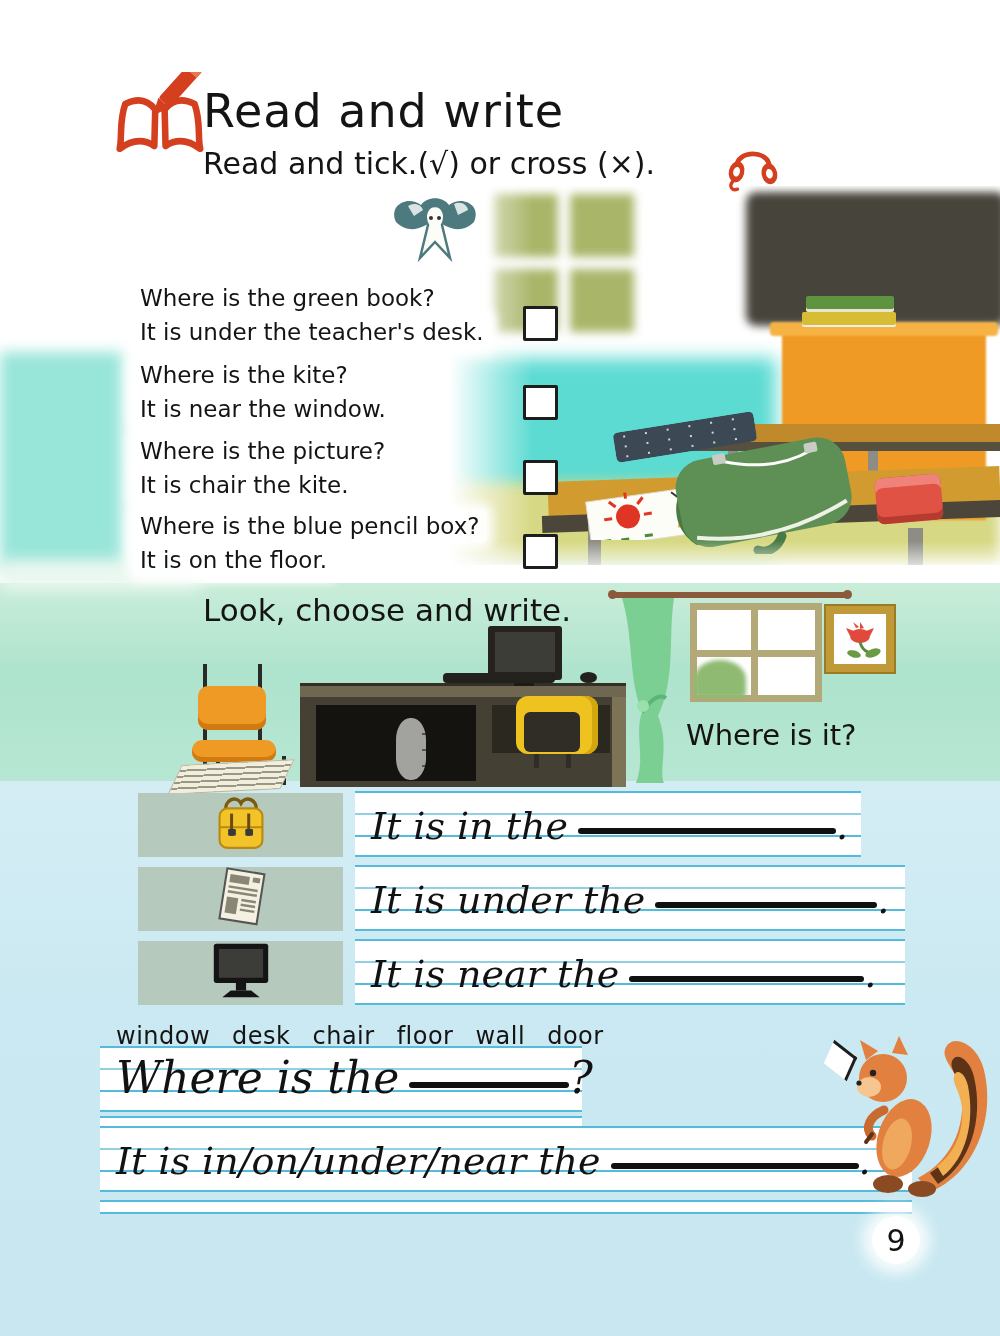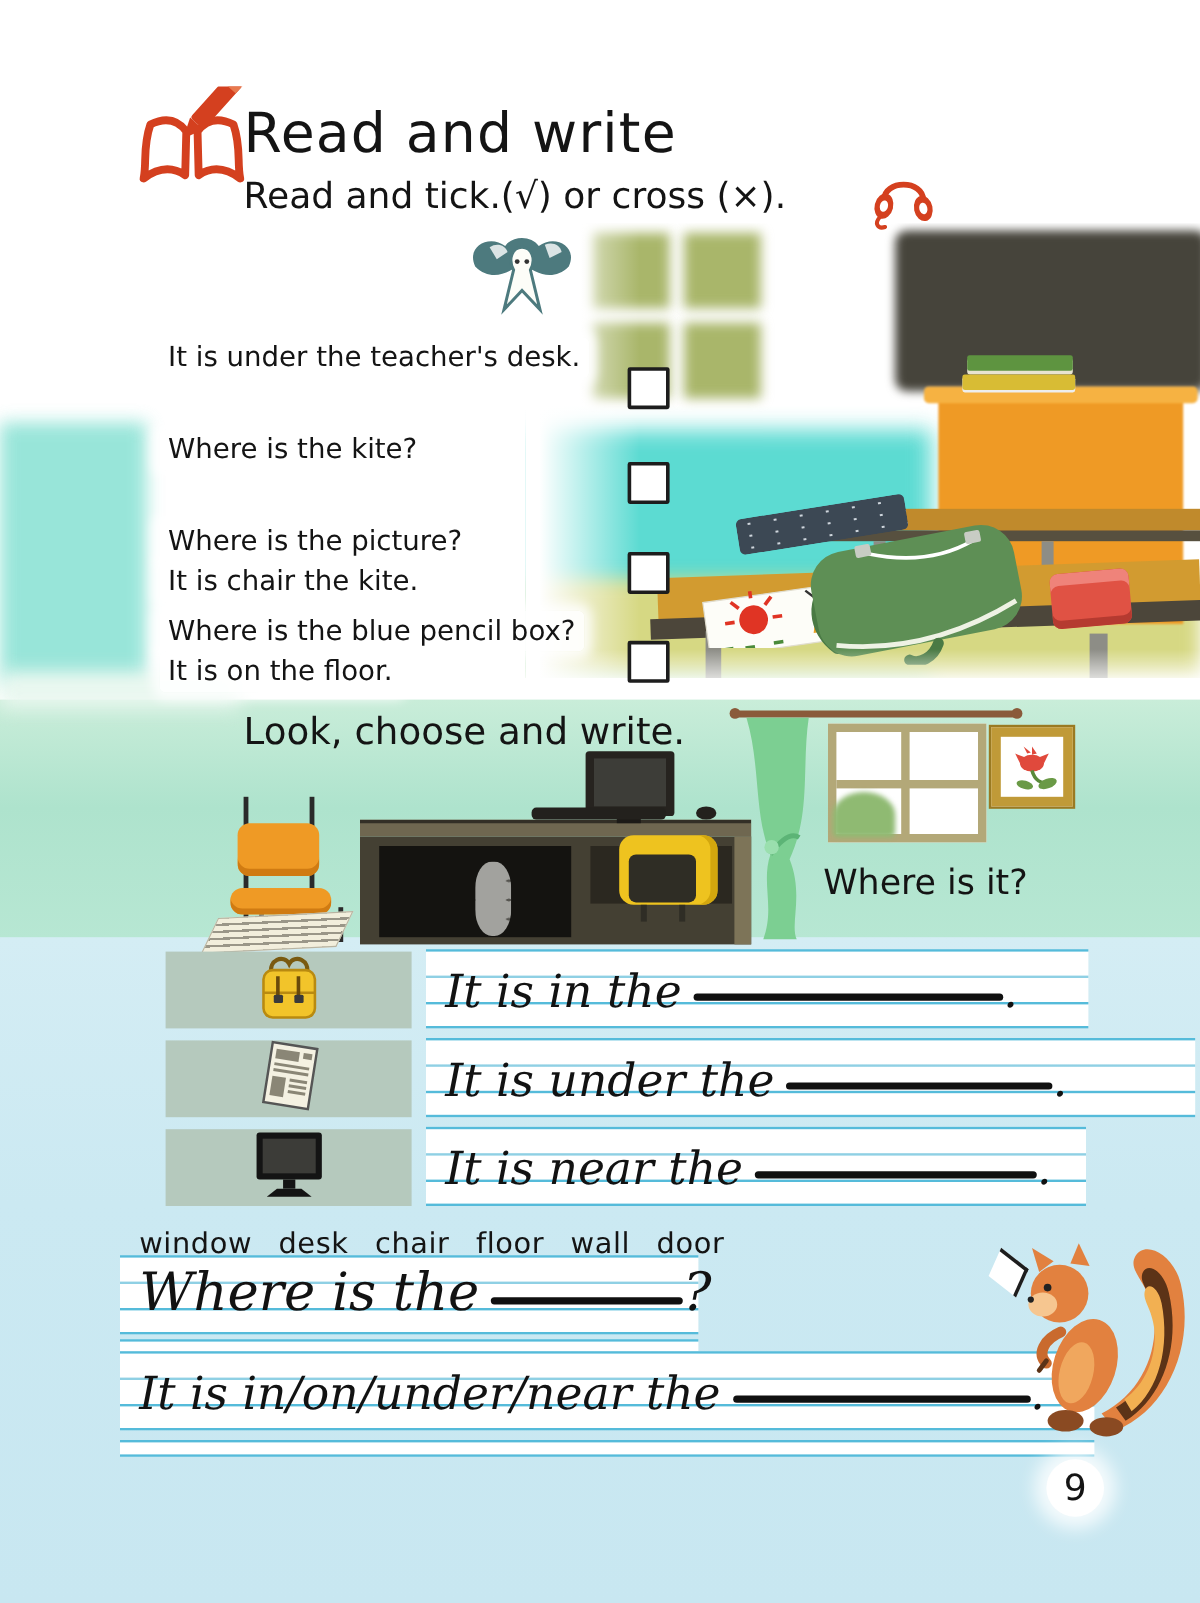--- a/index.html
+++ b/index.html
@@ -220,26 +220,28 @@
       <path d="M8,30 C0,13 20,3 33,13 C39,4 55,4 61,13 C74,3 94,13 86,30 C73,43 58,36 47,27 C36,36 21,43 8,30 Z" fill="#4d7a7e"></path>
       <path d="M20,14 C26,10 33,12 35,18 L26,24 Z" fill="#fff" opacity=".8"></path>
       <path d="M66,12 C72,9 79,12 80,18 L70,23 Z" fill="#fff" opacity=".8"></path>
       <path d="M47,14 C55,14 59,24 54,33 L62,66 L47,50 L32,66 L40,33 C35,24 39,14 47,14 Z" fill="#fdfdf8" stroke="#4d7a7e" stroke-width="2.5"></path>
       <circle cx="43" cy="26" r="2" fill="#333"></circle>
         <circle cx="51" cy="26" r="2" fill="#333"></circle>
     </svg>
   </div>
 
   <div class="abs qblock" style="top:281px;">
+    <div class="ql">Where is the green book?</div>
     <div class="ql">It is under the teacher's desk.</div>
   </div>
   <div class="abs cbx" style="left:523px;top:306px;"></div>
 
   <div class="abs qblock" style="top:358px;">
     <div class="ql">Where is the kite?</div>
+    <div class="ql">It is near the window.</div>
   </div>
   <div class="abs cbx" style="left:523px;top:385px;"></div>
 
   <div class="abs qblock" style="top:434px;">
     <div class="ql">Where is the picture?</div>
     <div class="ql">It is chair the kite.</div>
   </div>
   <div class="abs cbx" style="left:523px;top:460px;"></div>
 
   <div class="abs qblock" style="top:509px;">
@@ -312,21 +314,21 @@
             <path d="M24,24 L24,50"></path>
             <path d="M44,24 L44,50"></path>
           </g>
         <g fill="#3a3a3a">
             <rect x="20" y="42" width="9" height="8" rx="1.5"></rect>
             <rect x="40" y="42" width="9" height="8" rx="1.5"></rect>
           </g>
       </svg>
     </span>
   </div>
-  <div class="abs strip" style="left:355px;top:791px;width:552px;">
+  <div class="abs strip" style="left:355px;top:791px;width:506px;">
     <div class="sentence"><span>It is in the</span><span class="blank" style="width:258px;"></span><span>.</span></div>
   </div>
 
   <div class="abs iconband" style="top:867px;">
     <span>
       <svg width="58" height="62" viewBox="0 0 70 76">
         <g transform="rotate(9 35 38)">
           <rect x="13" y="6" width="46" height="62" fill="#f4f1e2" stroke="#555" stroke-width="2.5"></rect>
           <g fill="#8a8676">
             <rect x="18" y="12" width="24" height="10"></rect>
@@ -335,21 +337,21 @@
               <rect x="18" y="32" width="36" height="3"></rect>
             <rect x="18" y="40" width="14" height="20"></rect>
               <rect x="36" y="40" width="18" height="3"></rect>
             <rect x="36" y="46" width="18" height="3"></rect>
               <rect x="36" y="52" width="18" height="3"></rect>
           </g>
         </g>
       </svg>
     </span>
   </div>
-  <div class="abs strip" style="left:355px;top:865px;width:641px;">
+  <div class="abs strip" style="left:355px;top:865px;width:550px;">
     <div class="sentence"><span>It is under the</span><span class="blank" style="width:222px;"></span><span>.</span></div>
   </div>
 
   <div class="abs iconband" style="top:941px;">
     <span>
       <svg width="68" height="60" viewBox="0 0 80 70">
         <rect x="8" y="3" width="64" height="46" rx="3" fill="#141414"></rect>
         <rect x="14" y="9" width="52" height="34" fill="#3c3c38"></rect>
         <rect x="34" y="49" width="12" height="9" fill="#141414"></rect>
         <path d="M18,66 L62,66 L52,58 L28,58 Z" fill="#141414"></path>

